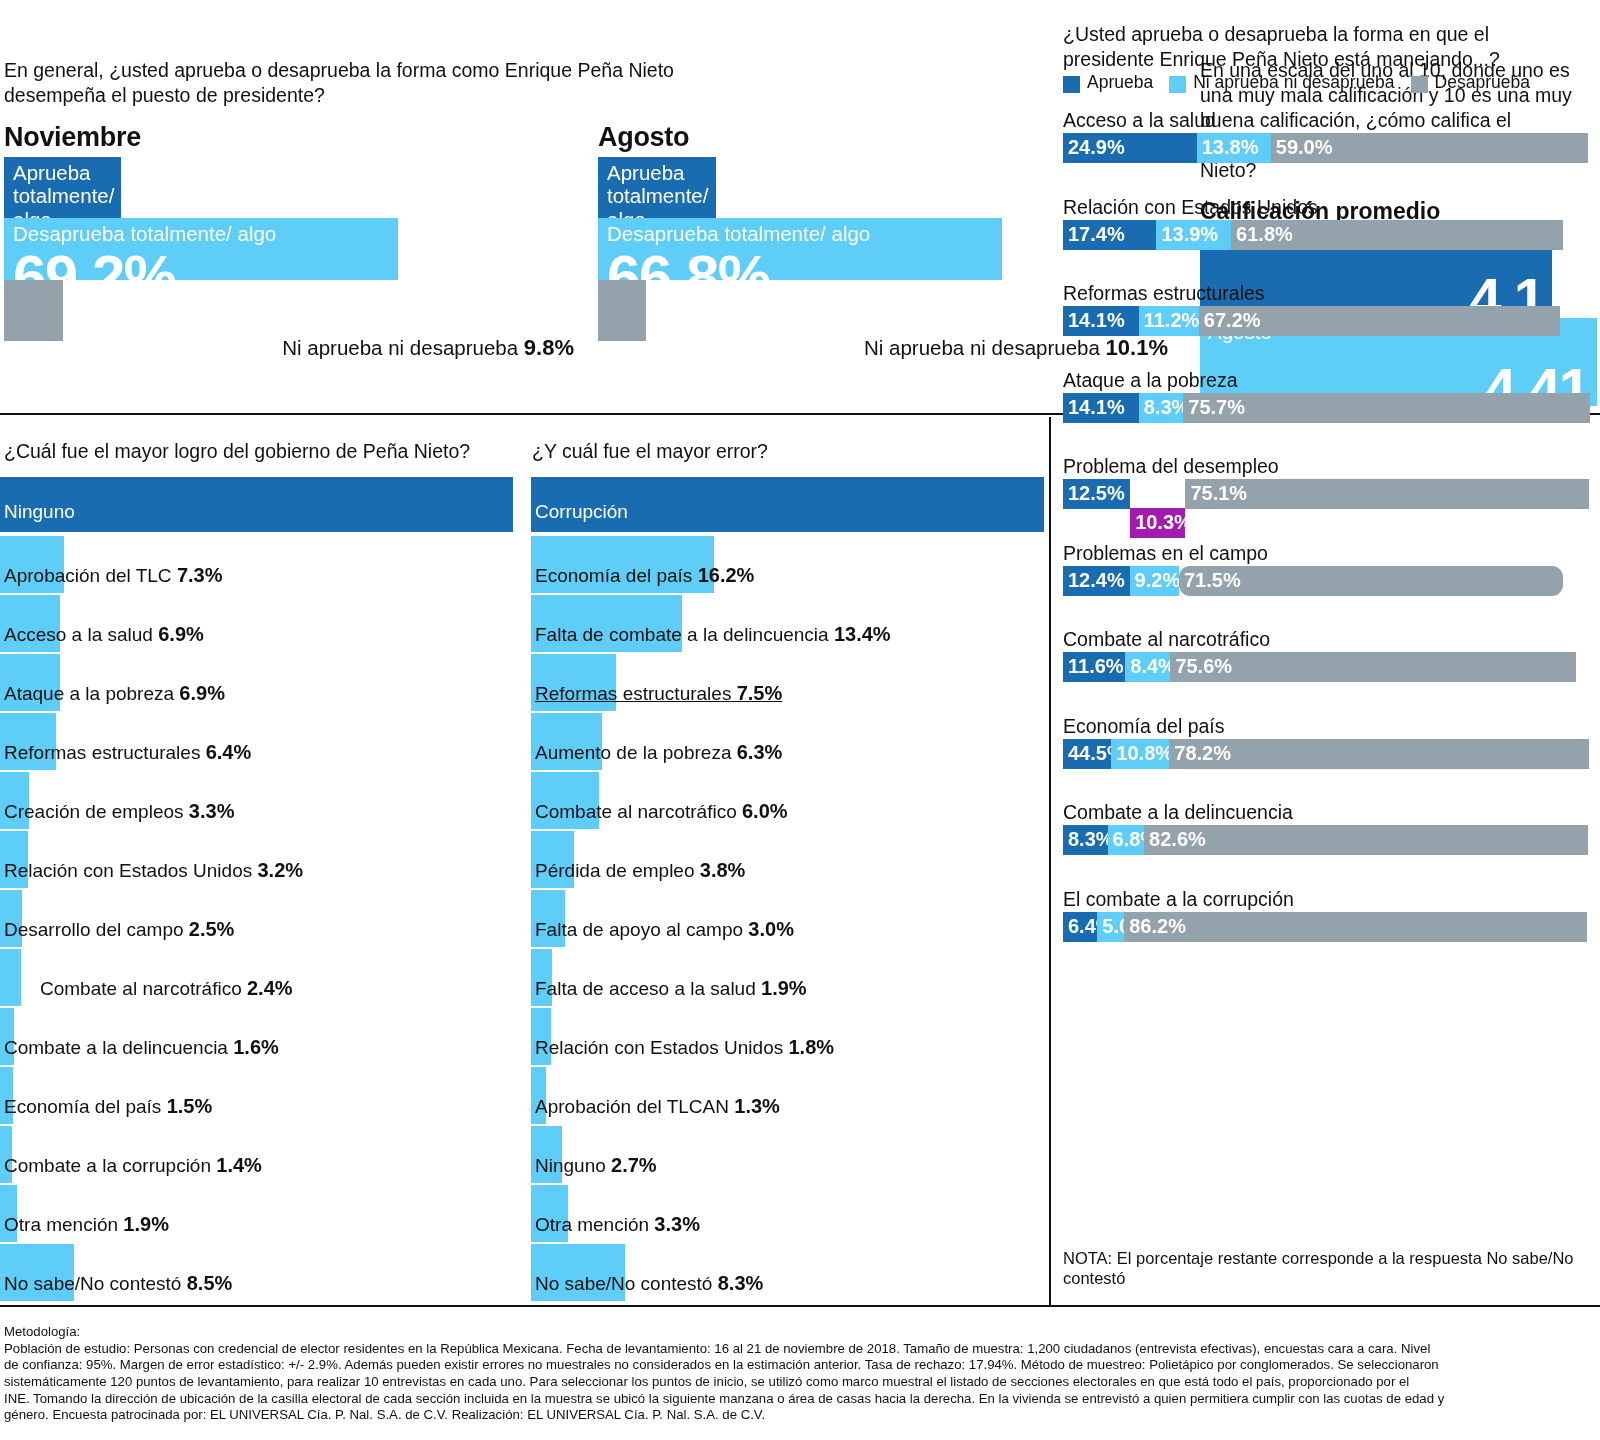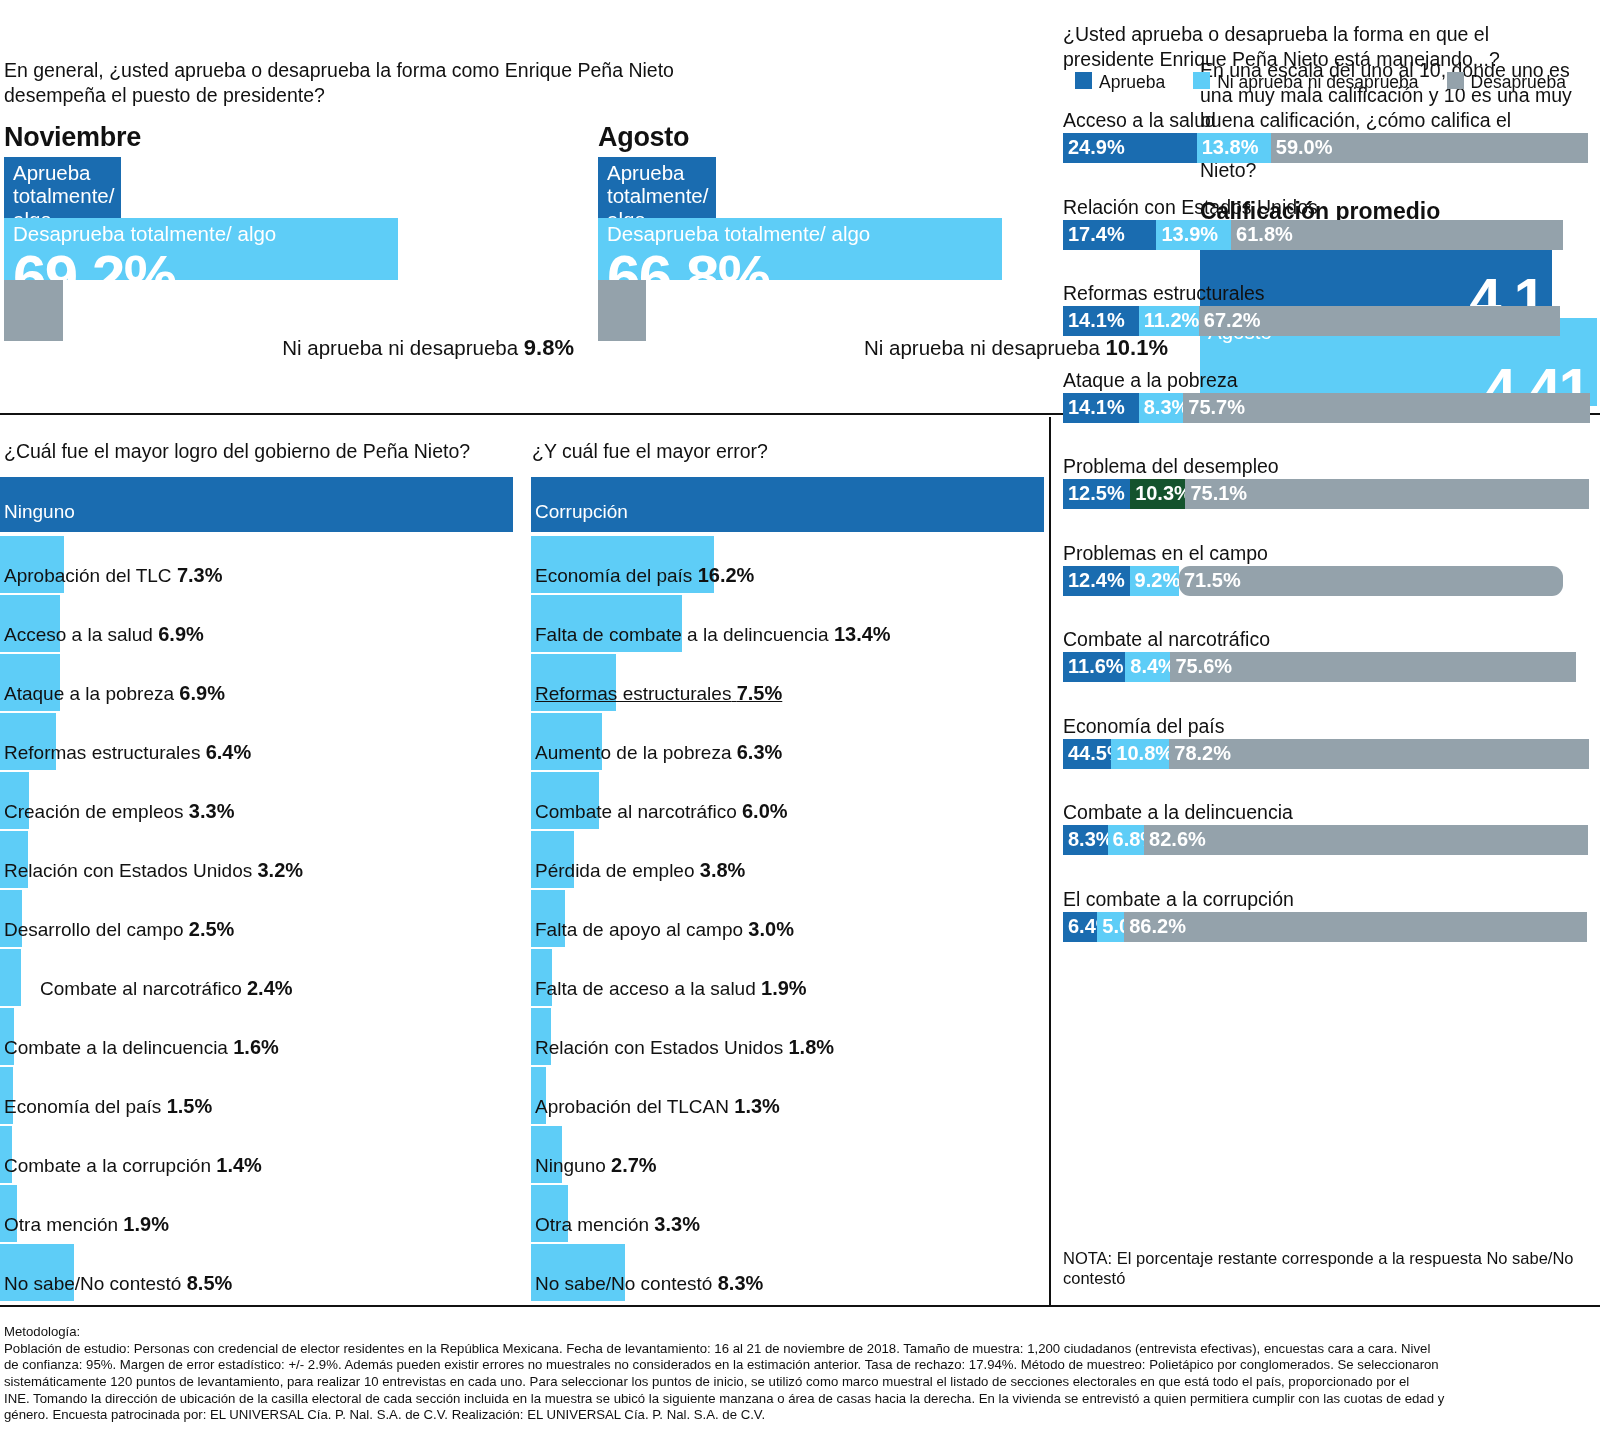--- a/index.html
+++ b/index.html
@@ -55,21 +55,21 @@
   .ranklabel{
     position:absolute;left:4px;
     font-size:19px;color:#111;white-space:nowrap;
   }
   .ranklabel b{font-weight:bold;font-size:20px;}
 
   
   #rightcol{position:absolute;left:1063px;top:0;width:537px;}
   #rq{position:absolute;left:0;top:22px;width:500px;font-size:19.5px;line-height:1.28;}
   #legend{position:absolute;left:0;top:72px;display:flex;align-items:center;font-size:17.5px;}
-  #legend .li{display:flex;align-items:flex-start;margin-right:16px;margin-left:12px;}
+  #legend .li{display:flex;align-items:flex-end;margin-right:16px;}
   #legend .sw{width:17px;height:17px;margin-right:7px;display:inline-block;}
   .stackitem{position:absolute;left:0;width:537px;}
   .stacklabel{font-size:19.5px;color:#111;line-height:1.1;margin-bottom:2px;}
   .stackbar{display:flex;height:30px;width:100%;}
   .stackbar .s{height:100%;position:relative;}
   .stackbar .s span{
     position:absolute;left:5px;top:3px;color:#fff;font-weight:bold;font-size:20px;white-space:nowrap;
   }
   #nota{position:absolute;left:0;top:1248px;font-size:16.5px;line-height:1.22;color:#111;}
 
@@ -277,21 +277,21 @@
             <span>75.7%</span>
           </div>
         </div>
       </div>
       <div class="stackitem" style="top: 456px;">
         <div class="stacklabel">Problema del desempleo</div>
         <div class="stackbar">
           <div class="s" style="width: 12.5%; background: rgb(26, 108, 176);">
             <span>12.5%</span>
           </div>
-          <div class="s" style="width: 10.3%; background: #14532d;">
+          <div class="s" style="width: 10.3%; background: #a21caf; margin-top: 29px;">
             <span>10.3%</span>
           </div>
           <div class="s" style="width: 75.1%; background: rgb(148, 162, 171);">
             <span>75.1%</span>
           </div>
         </div>
       </div>
       <div class="stackitem" style="top: 542.5px;">
         <div class="stacklabel">Problemas en el campo</div>
         <div class="stackbar">

